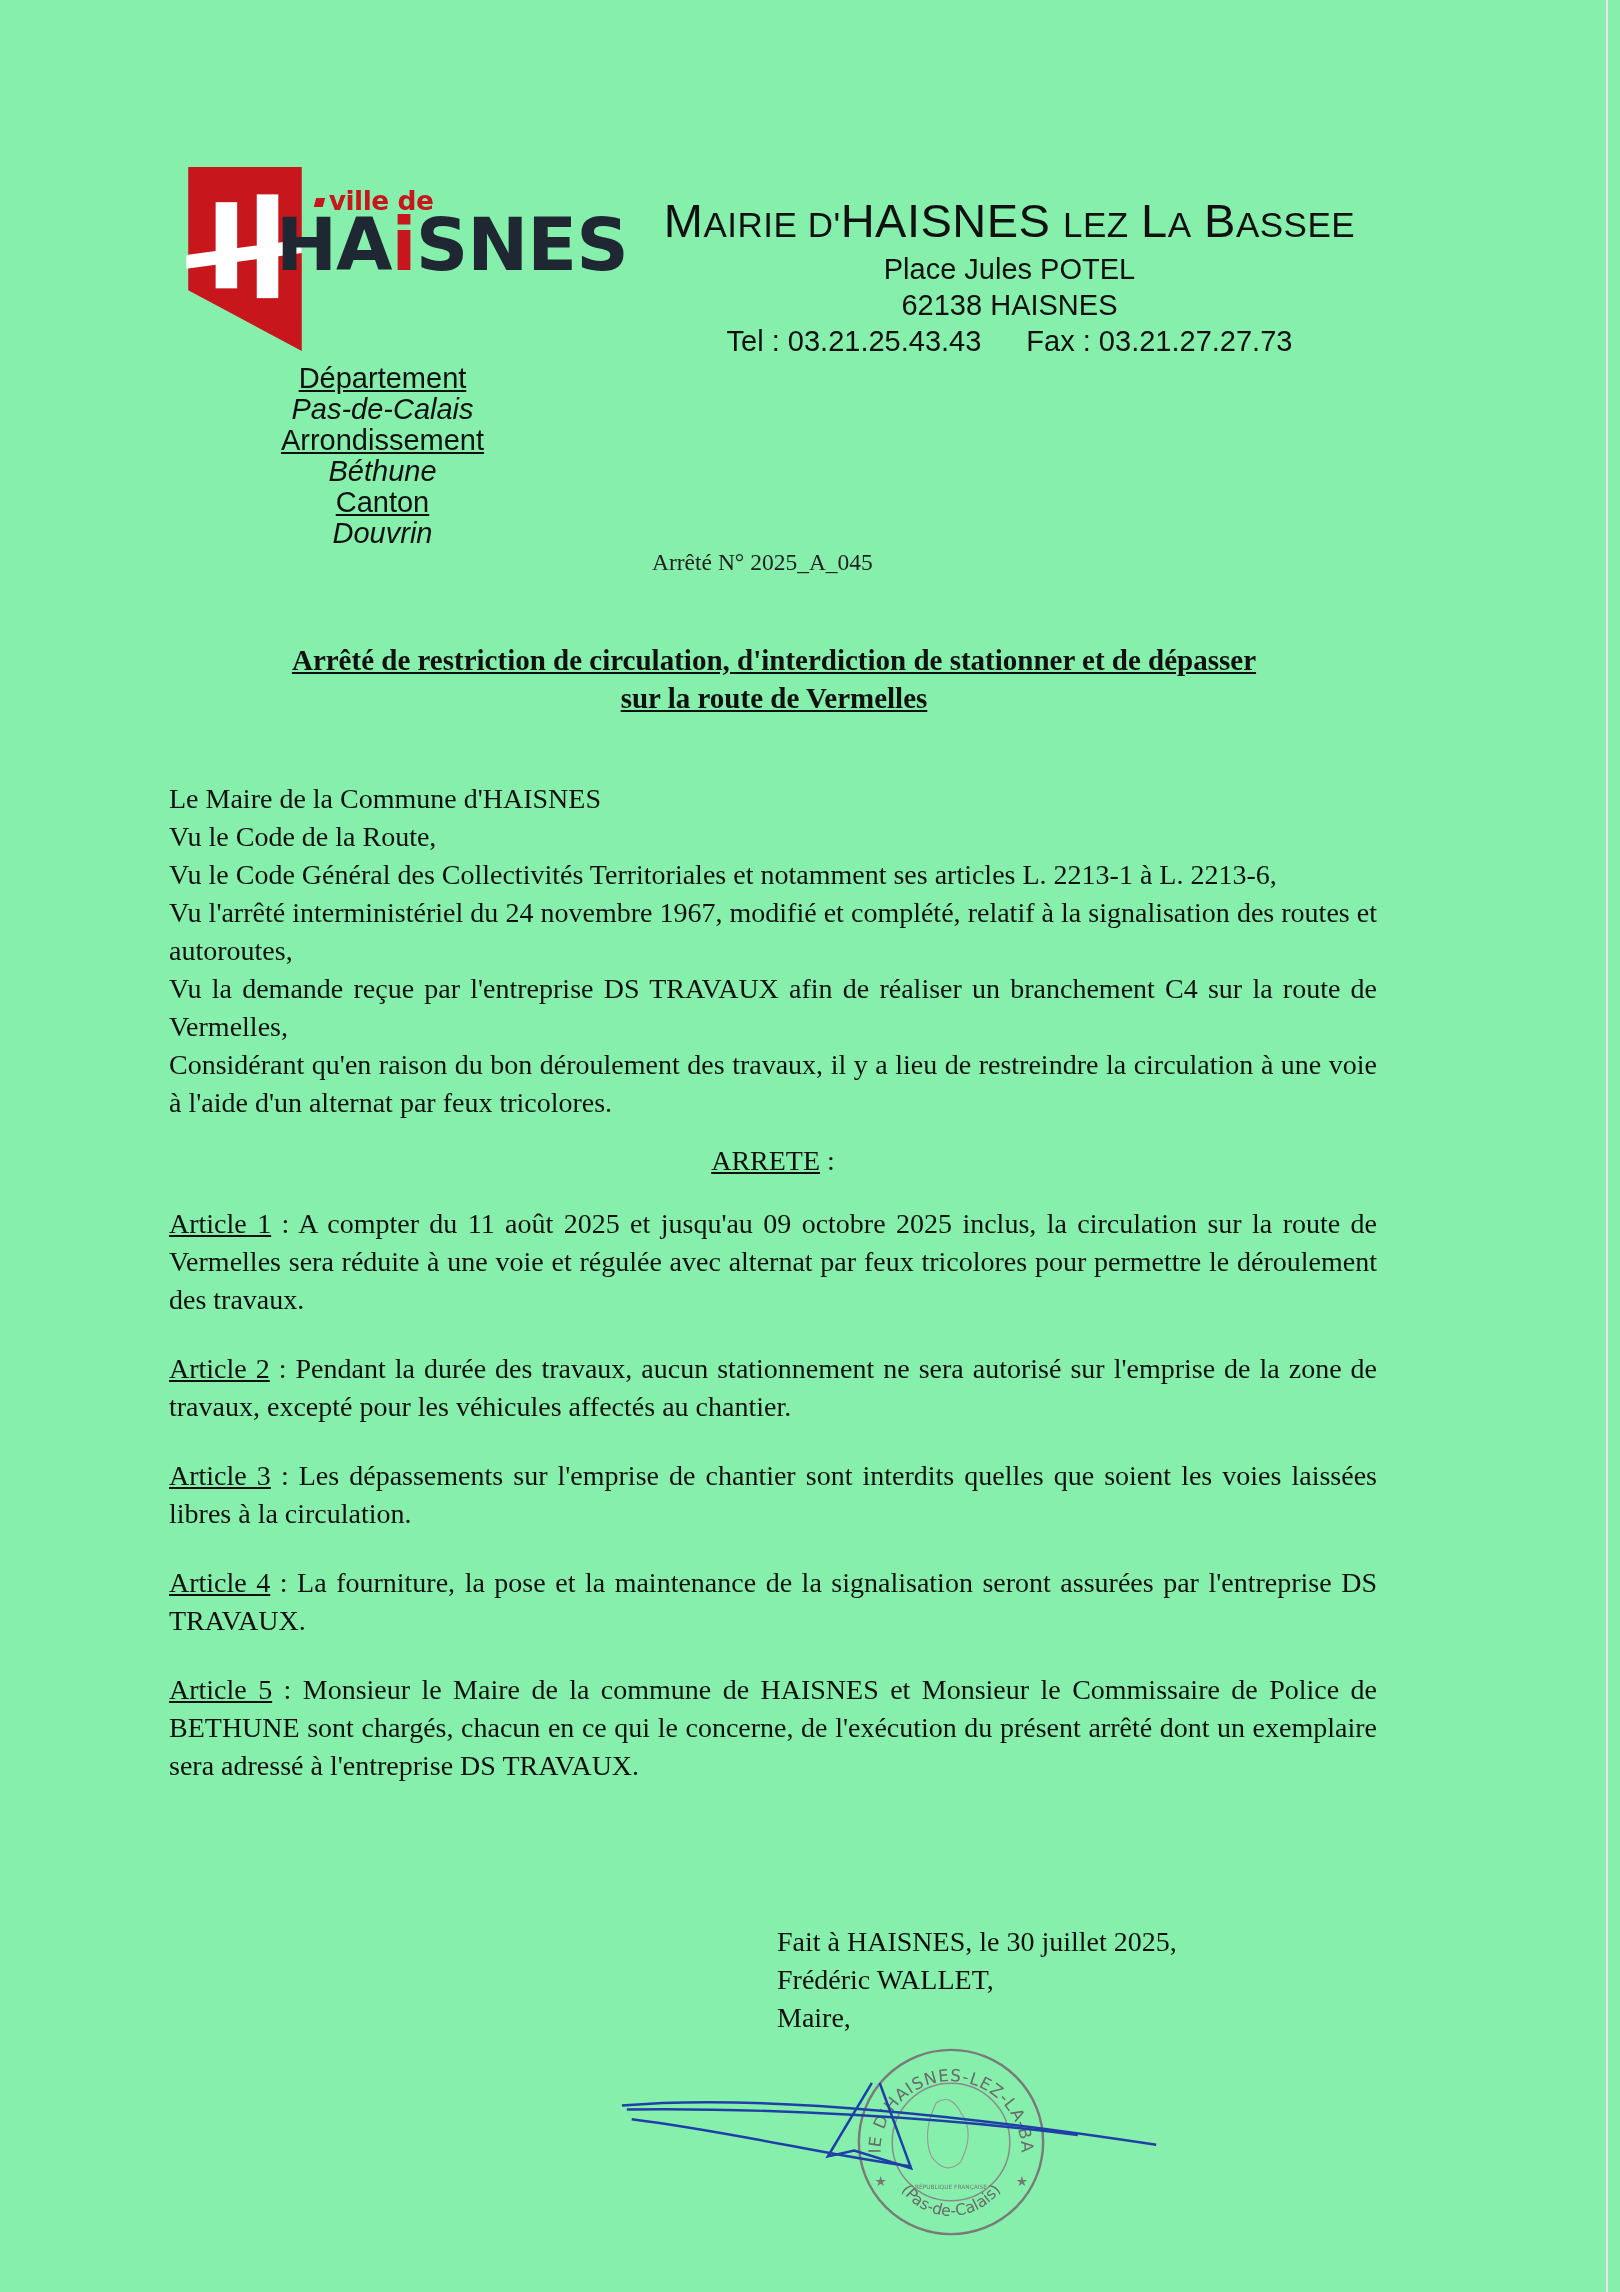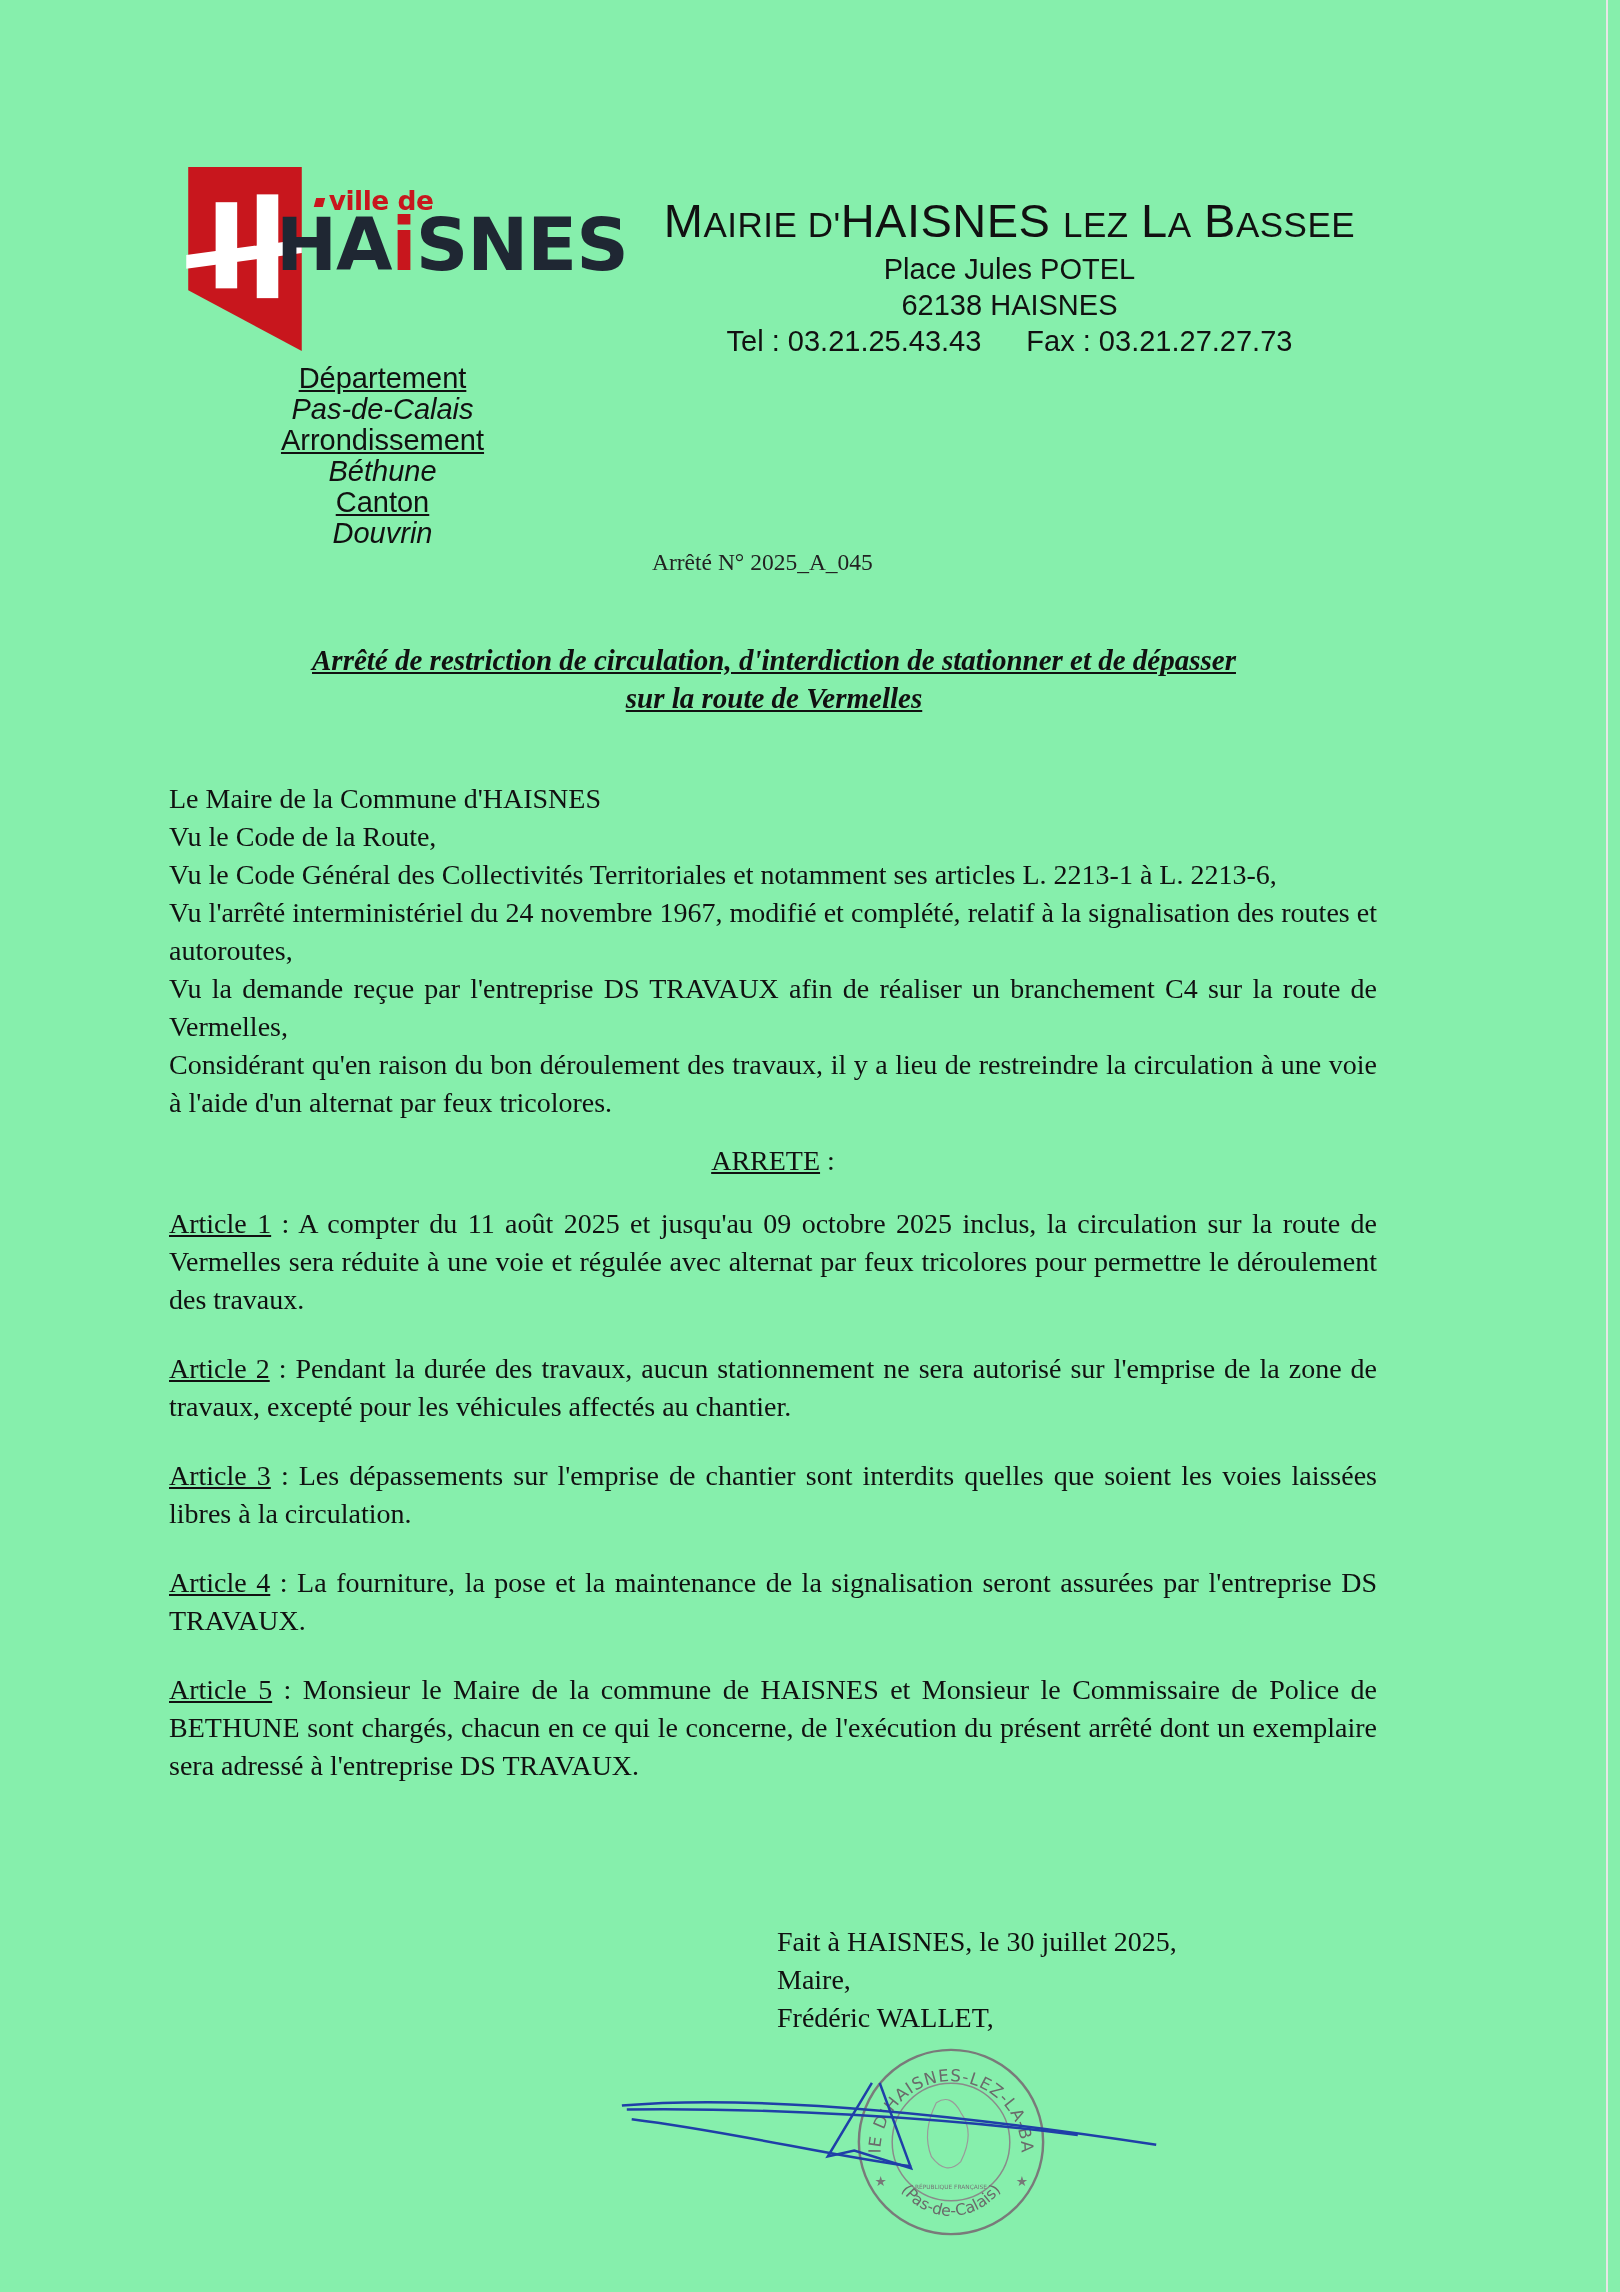--- a/index.html
+++ b/index.html
@@ -27,21 +27,21 @@
 
   
   .admin { position: absolute; left: 260px; top: 363px; width: 245px; text-align: center; font-family: "Liberation Sans", sans-serif; font-size: 29px; line-height: 31px; color: #111; }
   .admin .lbl { text-decoration: underline; }
   .admin .val { font-style: italic; }
 
   .arrete-num { position: absolute; left: 652px; top: 549px; font-family: "Liberation Serif", serif; font-size: 23.5px; color: #222; }
 
   
   .doc-title { position: absolute; left: 235px; top: 641px; width: 1078px; text-align: center; font-family: "Liberation Serif", serif; font-weight: bold; font-size: 29px; line-height: 38px; color: #111; }
-  .doc-title span { text-decoration: underline; font-style: italic; }
+  .doc-title span { text-decoration: underline; }
 
   
   .body { position: absolute; left: 169px; top: 780px; width: 1208px; font-family: "Liberation Serif", serif; font-size: 28px; line-height: 38px; color: #111; text-align: justify; }
   .body p { margin: 0; }
   .arrete-head { text-align: center; margin-top: 19.6px !important; margin-bottom: 25.5px !important; }
   .arrete-head span { text-decoration: underline; }
   .article { margin-bottom: 31px !important; }
   .article .alabel { text-decoration: underline; }
 
   
@@ -101,22 +101,22 @@
 
     <p class="article"><span class="alabel">Article 1</span><span> : A compter du 11 août 2025 et jusqu'au 09 octobre 2025 inclus, la circulation sur la route de Vermelles sera réduite à une voie et régulée avec alternat par feux tricolores pour permettre le déroulement des travaux.</span></p>
     <p class="article"><span class="alabel">Article 2</span><span> : Pendant la durée des travaux, aucun stationnement ne sera autorisé sur l'emprise de la zone de travaux, excepté pour les véhicules affectés au chantier.</span></p>
     <p class="article"><span class="alabel">Article 3</span><span> : Les dépassements sur l'emprise de chantier sont interdits quelles que soient les voies laissées libres à la circulation.</span></p>
     <p class="article"><span class="alabel">Article 4</span><span> : La fourniture, la pose et la maintenance de la signalisation seront assurées par l'entreprise DS TRAVAUX.</span></p>
     <p class="article"><span class="alabel">Article 5</span><span> : Monsieur le Maire de la commune de HAISNES et Monsieur le Commissaire de Police de BETHUNE sont chargés, chacun en ce qui le concerne, de l'exécution du présent arrêté dont un exemplaire sera adressé à l'entreprise DS TRAVAUX.</span></p>
   </div>
 
   <div class="sign">
     <div>Fait à HAISNES, le 30 juillet 2025,</div>
+    <div>Frédéric WALLET,</div>
     <div>Maire,</div>
-    <div>Frédéric WALLET,</div>
   </div>
 
   <svg class="stamp" viewBox="0 0 200 200">
     <defs>
       <path id="arcTop" d="M 28 110 A 72 72 0 1 1 172 110"></path>
       <path id="arcBot" d="M 50 150 A 62 62 0 0 0 150 150"></path>
     </defs>
     <circle cx="100" cy="100" r="94" fill="none" stroke="#7a7a7a" stroke-width="2.5"></circle>
     <circle cx="100" cy="100" r="60" fill="none" stroke="#8a8a8a" stroke-width="1.5"></circle>
     <text font-family="DejaVu Sans, sans-serif" font-size="17" fill="#6a6a6a" letter-spacing="1"><textPath href="#arcTop" startOffset="50%" text-anchor="middle">MAIRIE D'HAISNES-LEZ-LA-BASSEE</textPath></text>

